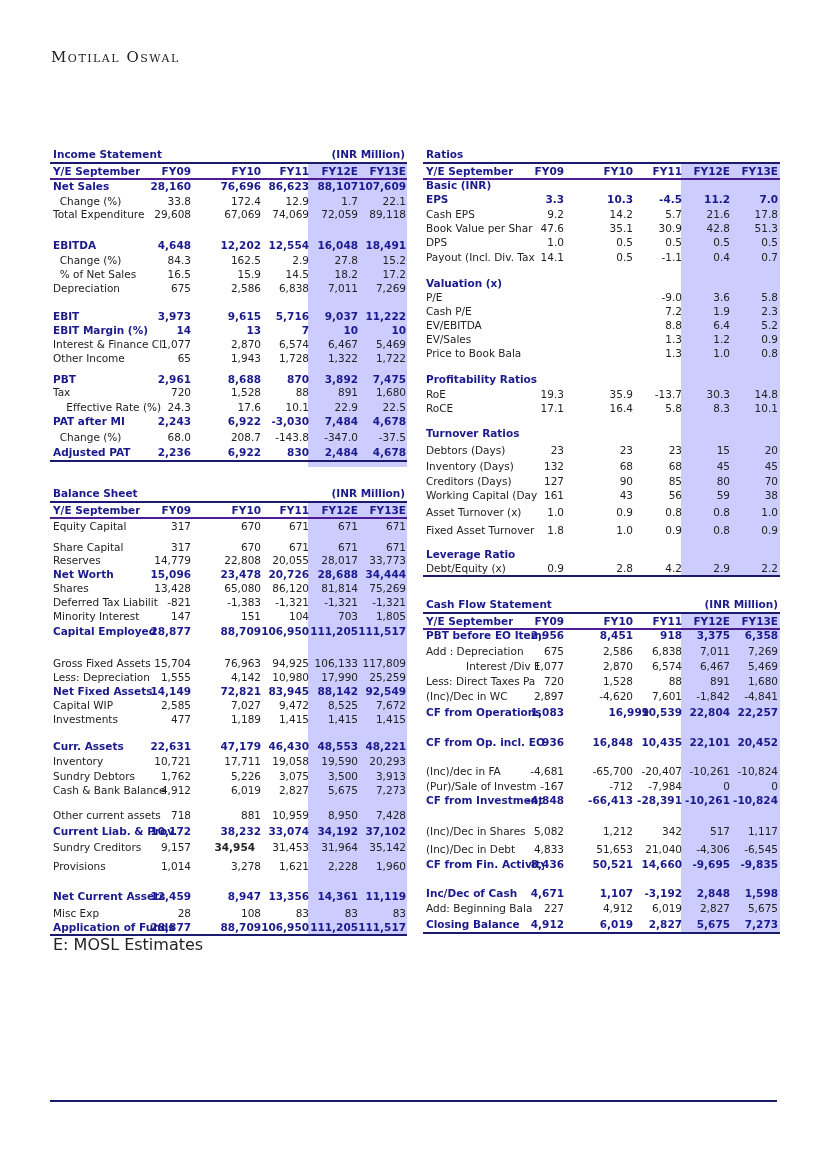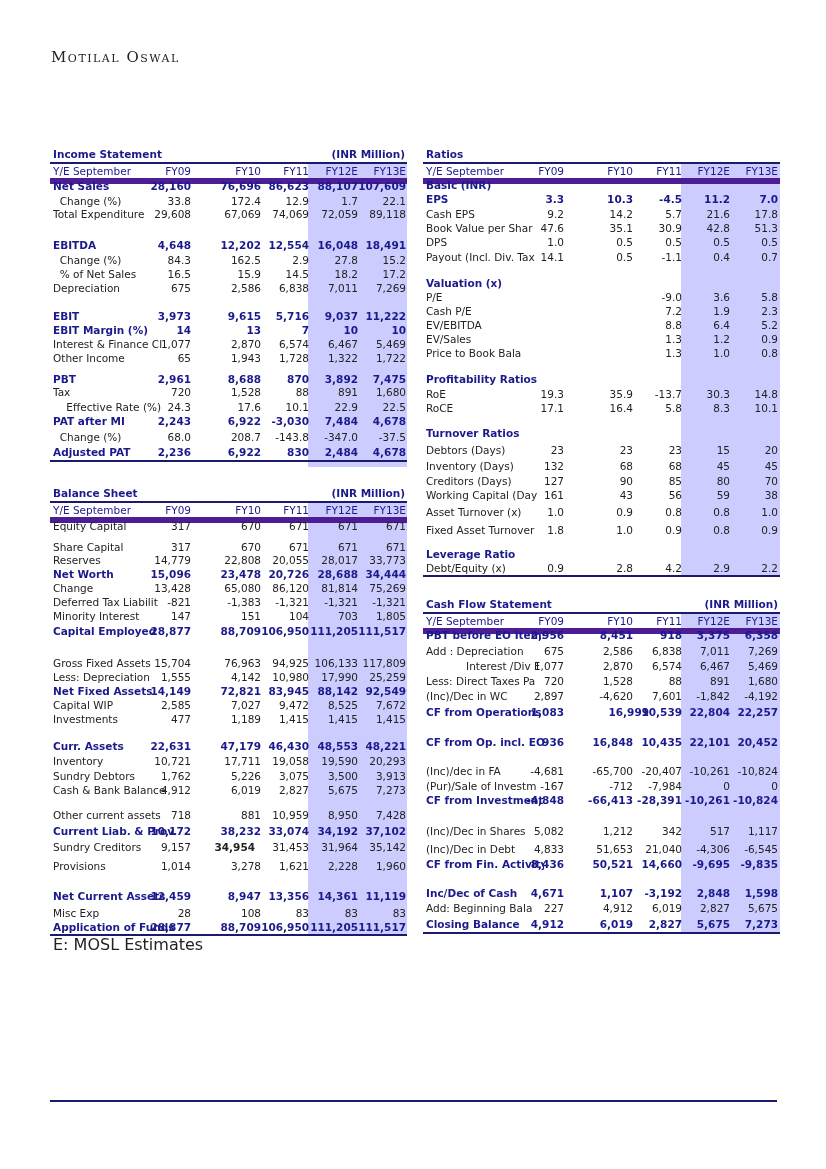--- a/index.html
+++ b/index.html
@@ -7,21 +7,21 @@
   .brand { position:absolute; left:51px; top:48px; font-family:"DejaVu Serif", serif; font-size:15px; letter-spacing:1.5px; color:#222; font-variant:small-caps; }
   .footer-line { position:absolute; left:50px; top:1100px; width:727px; height:2px; background:#1a1a6e; }
 
   .tbl { position:absolute; font-size:10.5px; }
   .tbl .shade { position:absolute; top:0; bottom:0; background:#ccccff; }
   .row { position:absolute; left:0; right:0; height:14px; line-height:14px; white-space:nowrap; }
   .row .lbl { position:absolute; left:3px; overflow:hidden; white-space:nowrap; }
   .row .v { position:absolute; text-align:right; width:60px; }
   .row.b { color:#1a1a8c; font-weight:bold;text-decoration:underline; }
   .row.title { color:#1a1a8c; font-weight:bold; }
-  .row.hdr { color:#1a1a8c; font-weight:normal; border-bottom:6px solid #4c1d95; }
+  .row.hdr { color:#1a1a8c; font-weight:bold; border-bottom:2px solid #4c1d95; }
   .topline { position:absolute; left:0; right:0; height:2px; background:#1a1a6e; }
   .bottomline { position:absolute; left:0; right:0; height:2px; background:#1a1a6e; }
   .unit { position:absolute; right:2px; font-weight:bold; color:#1a1a8c; }
   .note { position:absolute; font-size:16px; color:#222; }
 </style>
 </head>
 <body>
 
 <div class="brand">Motilal Oswal</div>
 
@@ -220,21 +220,21 @@
     </div>
     <div class="row b" style="top: 81px;">
       <span class="lbl" style="white-space: pre; width: 132px;">Net Worth</span>
       <span class="v" style="left: 81px;">15,096</span>
       <span class="v" style="left: 151px;">23,478</span>
       <span class="v" style="left: 199px;">20,726</span>
       <span class="v" style="left: 248px;">28,688</span>
       <span class="v" style="left: 296px;">34,444</span>
     </div>
     <div class="row" style="top: 95px;">
-      <span class="lbl" style="white-space: pre; width: 132px;">Change</span>
+      <span class="lbl" style="white-space: pre; width: 132px;">Shares</span>
       <span class="v" style="left: 81px;">13,428</span>
       <span class="v" style="left: 151px;">65,080</span>
       <span class="v" style="left: 199px;">86,120</span>
       <span class="v" style="left: 248px;">81,814</span>
       <span class="v" style="left: 296px;">75,269</span>
     </div>
     <div class="row" style="top: 109px;">
       <span class="lbl" style="white-space: pre; width: 132px;">Deferred Tax Liabilit</span>
       <span class="v" style="left: 81px;">-821</span>
       <span class="v" style="left: 151px;">-1,383</span>
@@ -645,21 +645,21 @@
       <span class="v" style="left: 199px;">88</span>
       <span class="v" style="left: 247px;">891</span>
       <span class="v" style="left: 295px;">1,680</span>
     </div>
     <div class="row" style="top: 92px;">
       <span class="lbl" style="white-space: pre; width: 118px;">(Inc)/Dec in WC</span>
       <span class="v" style="left: 81px;">2,897</span>
       <span class="v" style="left: 150px;">-4,620</span>
       <span class="v" style="left: 199px;">7,601</span>
       <span class="v" style="left: 247px;">-1,842</span>
-      <span class="v" style="left: 295px;">-4,192</span>
+      <span class="v" style="left: 295px;">-4,841</span>
     </div>
     <div class="row b" style="top: 108px;">
       <span class="lbl" style="white-space: pre; width: 118px;">CF from Operations</span>
       <span class="v" style="left: 81px;">1,083</span>
       <span class="v" style="left: 166px;">16,999</span>
       <span class="v" style="left: 199px;">10,539</span>
       <span class="v" style="left: 247px;">22,804</span>
       <span class="v" style="left: 295px;">22,257</span>
     </div>
     <div class="row b" style="top: 138px;">

